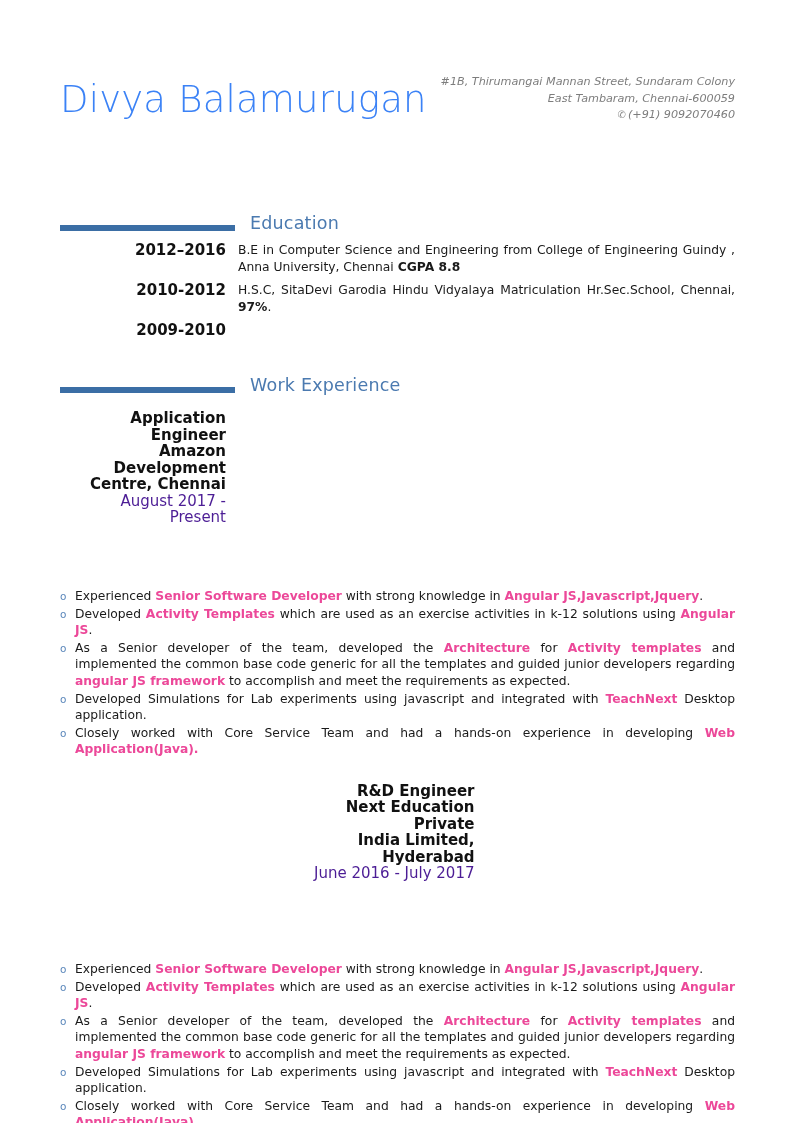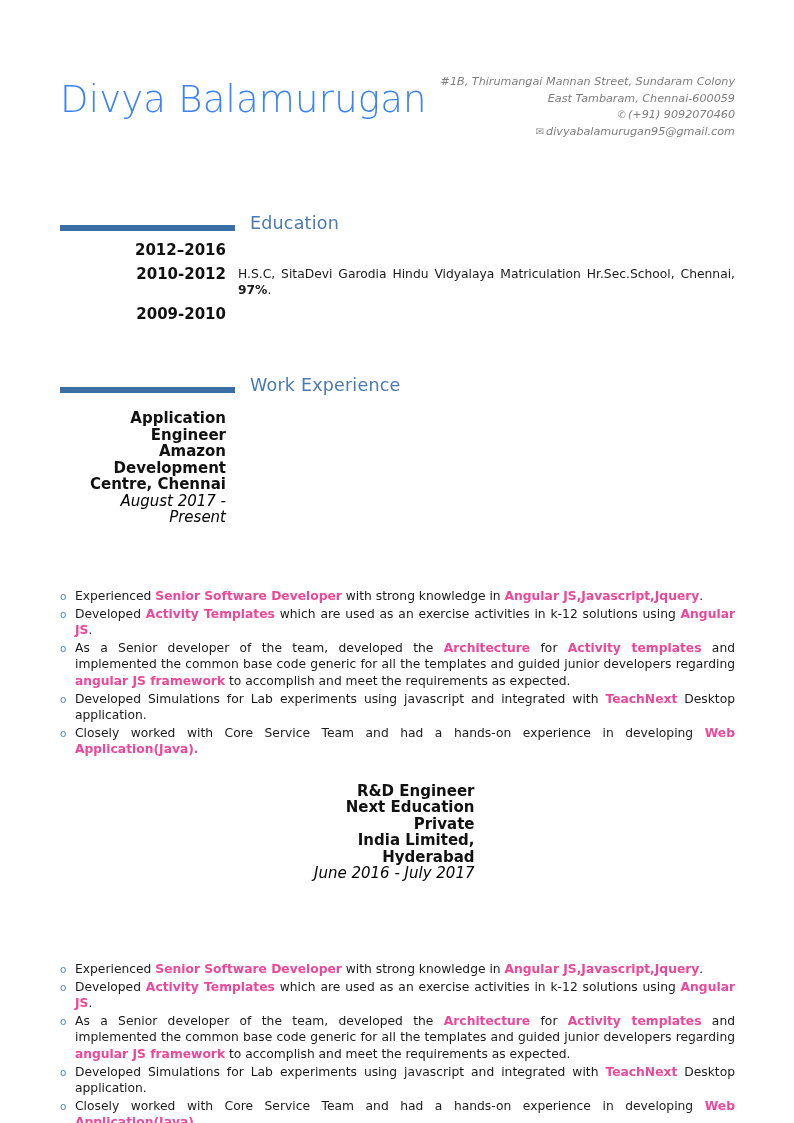--- a/index.html
+++ b/index.html
@@ -120,23 +120,22 @@
     font-weight: bold;
     color: #111111;
     white-space: nowrap;
   }
   .job-title-line {
     font-weight: bold;
     color: #111111;
     display: block;
   }
   .job-date-line {
-    font-style: italic;
     font-weight: normal;
-    color: #000000;
+    color: #4c1d95;
     display: block;
   }
 
   
   .edu-item {
     display: flex;
     width: 675px;
     margin-bottom: 7px;
   }
   .edu-text b { font-weight: bold; }
@@ -173,32 +172,32 @@
 <body>
 
 <div class="page">
 
   <div class="header">
     <div class="name">Divya Balamurugan</div>
     <div class="contact-block" id="contact-block">
         <div class="contact-line"><span>#1B, Thirumangai Mannan Street, Sundaram Colony</span></div>
         <div class="contact-line"><span>East Tambaram, Chennai-600059</span></div>
         <div class="contact-line"><span class="contact-icon">✆</span><span>(+91) 9092070460</span></div>
-        <div class="contact-line"><span class="contact-icon">✉</span><span>divyabalamurugan95@gmail.com</span></div>
       </div>
   </div>
 
   <div class="section" id="education-section" style="top:216px;">
     <div class="section-head">
       <div class="section-rule"></div>
       <div class="section-title">Education</div>
     </div>
     <div id="education-list">
         <div class="edu-item">
           <div class="entry-left"><span class="date-label">2012–2016</span></div>
+          <div class="entry-right edu-text">B.E in Computer Science and Engineering from College of Engineering Guindy , Anna University, Chennai <b>CGPA 8.8</b></div>
         </div>
         <div class="edu-item">
           <div class="entry-left"><span class="date-label">2010-2012</span></div>
           <div class="entry-right edu-text">H.S.C, SitaDevi Garodia Hindu Vidyalaya Matriculation Hr.Sec.School, Chennai, <b>97%</b>.</div>
         </div>
         <div class="edu-item">
           <div class="entry-left"><span class="date-label">2009-2010</span></div>
         </div>
       </div>
   </div>

